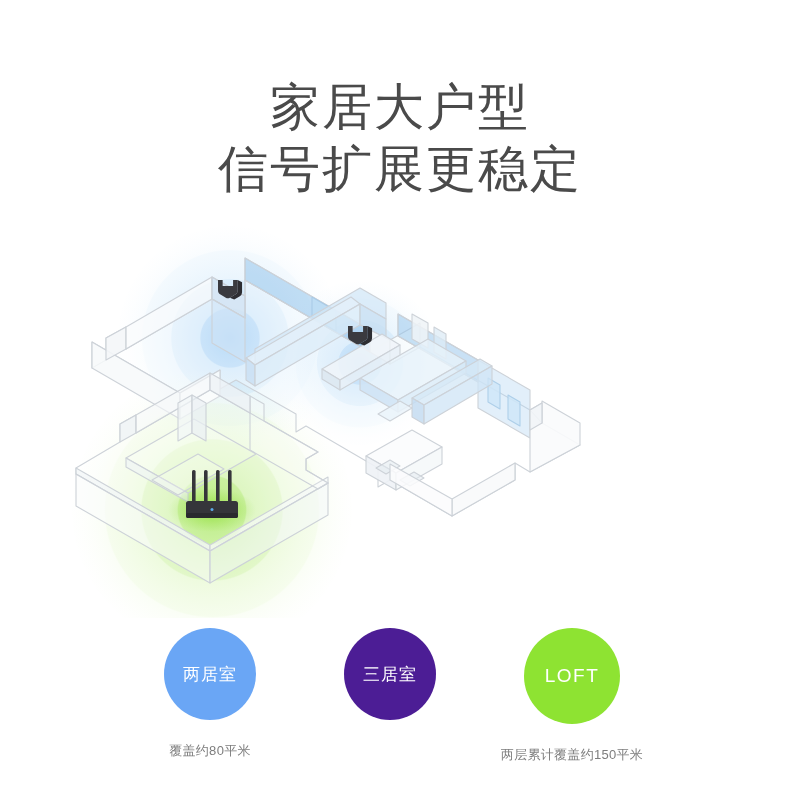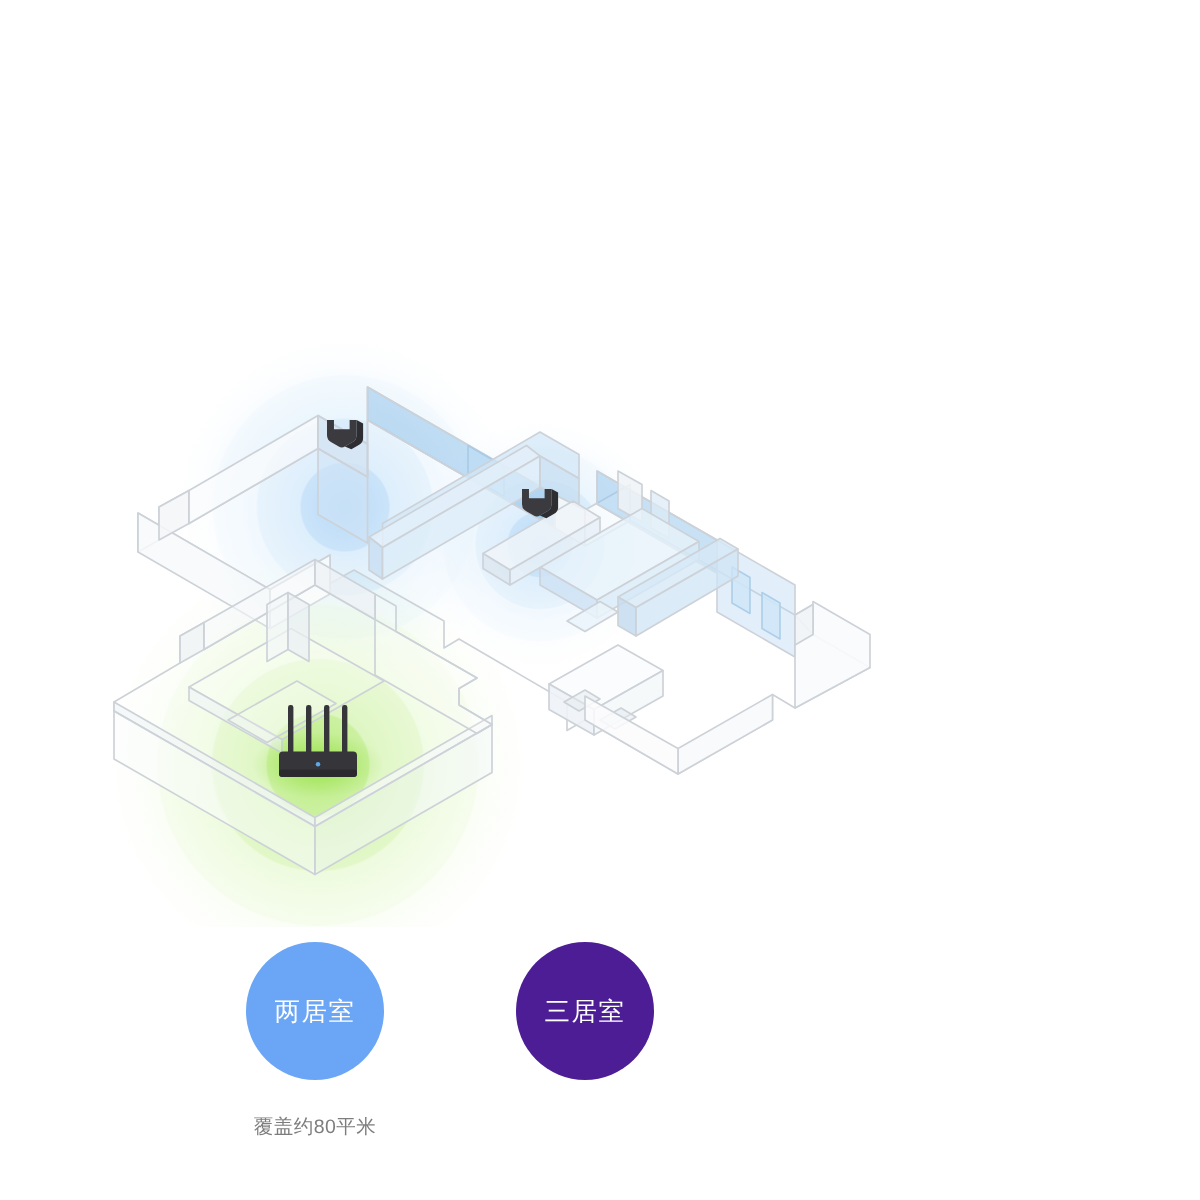--- a/index.html
+++ b/index.html
@@ -84,20 +84,22 @@
     color: #7d7d7d;
     font-size: 13px;
     letter-spacing: 0.3px;
     white-space: nowrap;
   }
 </style>
 </head>
 <body style="background: rgb(255, 255, 255);">
 
 <div class="headline" style="color: rgb(74, 74, 74);">
+  <span class="line">家居大户型</span>
+  <span class="line">信号扩展更稳定</span>
 </div>
 
 <div class="illustration">
   <svg viewBox="0 0 680 400" xmlns="http://www.w3.org/2000/svg">
     <defs>
       <radialGradient id="gBlue" cx="50%" cy="50%" r="50%">
         <stop offset="0%" stop-color="#3E9BEA" stop-opacity="0.55"></stop>
         <stop offset="26%" stop-color="#57A9EE" stop-opacity="0.48"></stop>
         <stop offset="27%" stop-color="#79BCF2" stop-opacity="0.38"></stop>
         <stop offset="52%" stop-color="#8FC8F4" stop-opacity="0.32"></stop>
@@ -268,14 +270,20 @@
     </div>
     <div class="badge-caption" style="color: rgb(125, 125, 125);">覆盖约80平米</div>
   </div>
 
   <div class="badge-col col-1">
     <div class="badge-circle" style="background: #4c1d95;">
       <span>三居室</span>
     </div>
   </div>
 
+  <div class="badge-col col-2">
+    <div class="badge-circle" style="background: rgb(142, 227, 50);">
+      <span>LOFT</span>
+    </div>
+    <div class="badge-caption" style="color: rgb(125, 125, 125);">两层累计覆盖约150平米</div>
+  </div>
 
 </div>
 
 </body></html>

